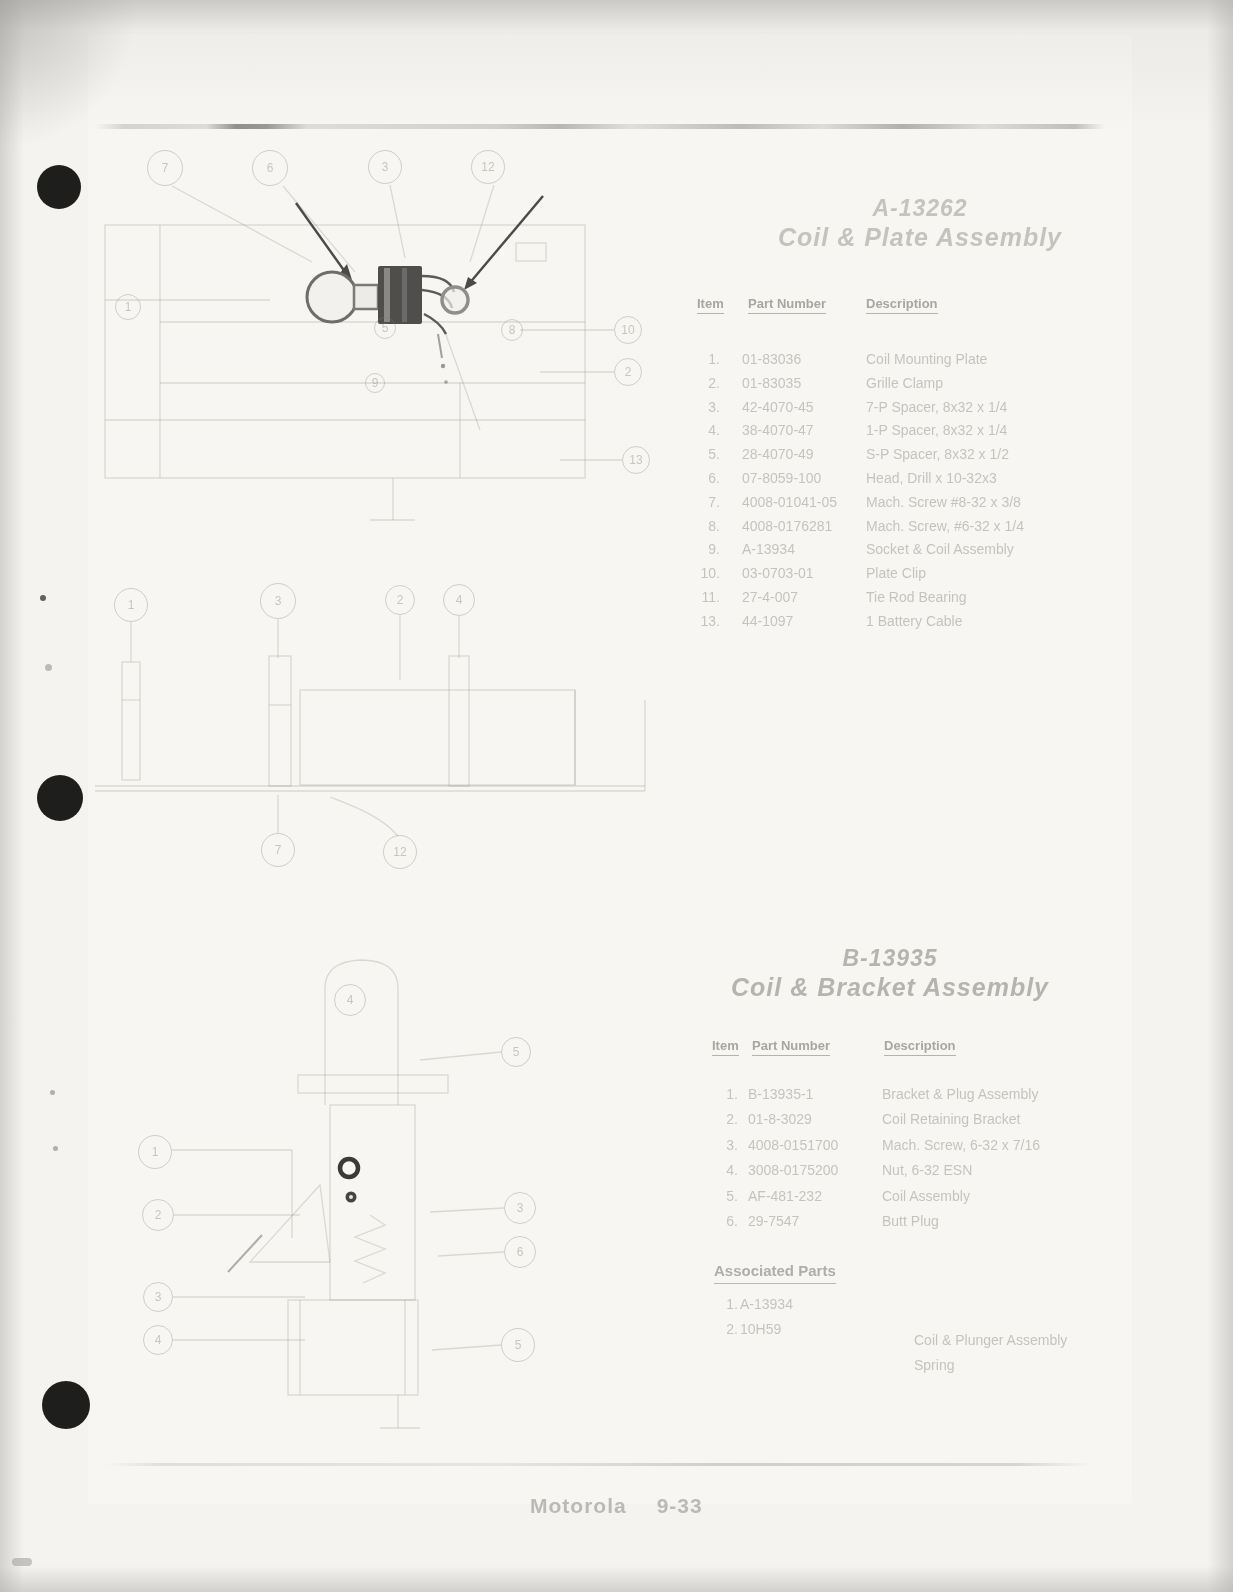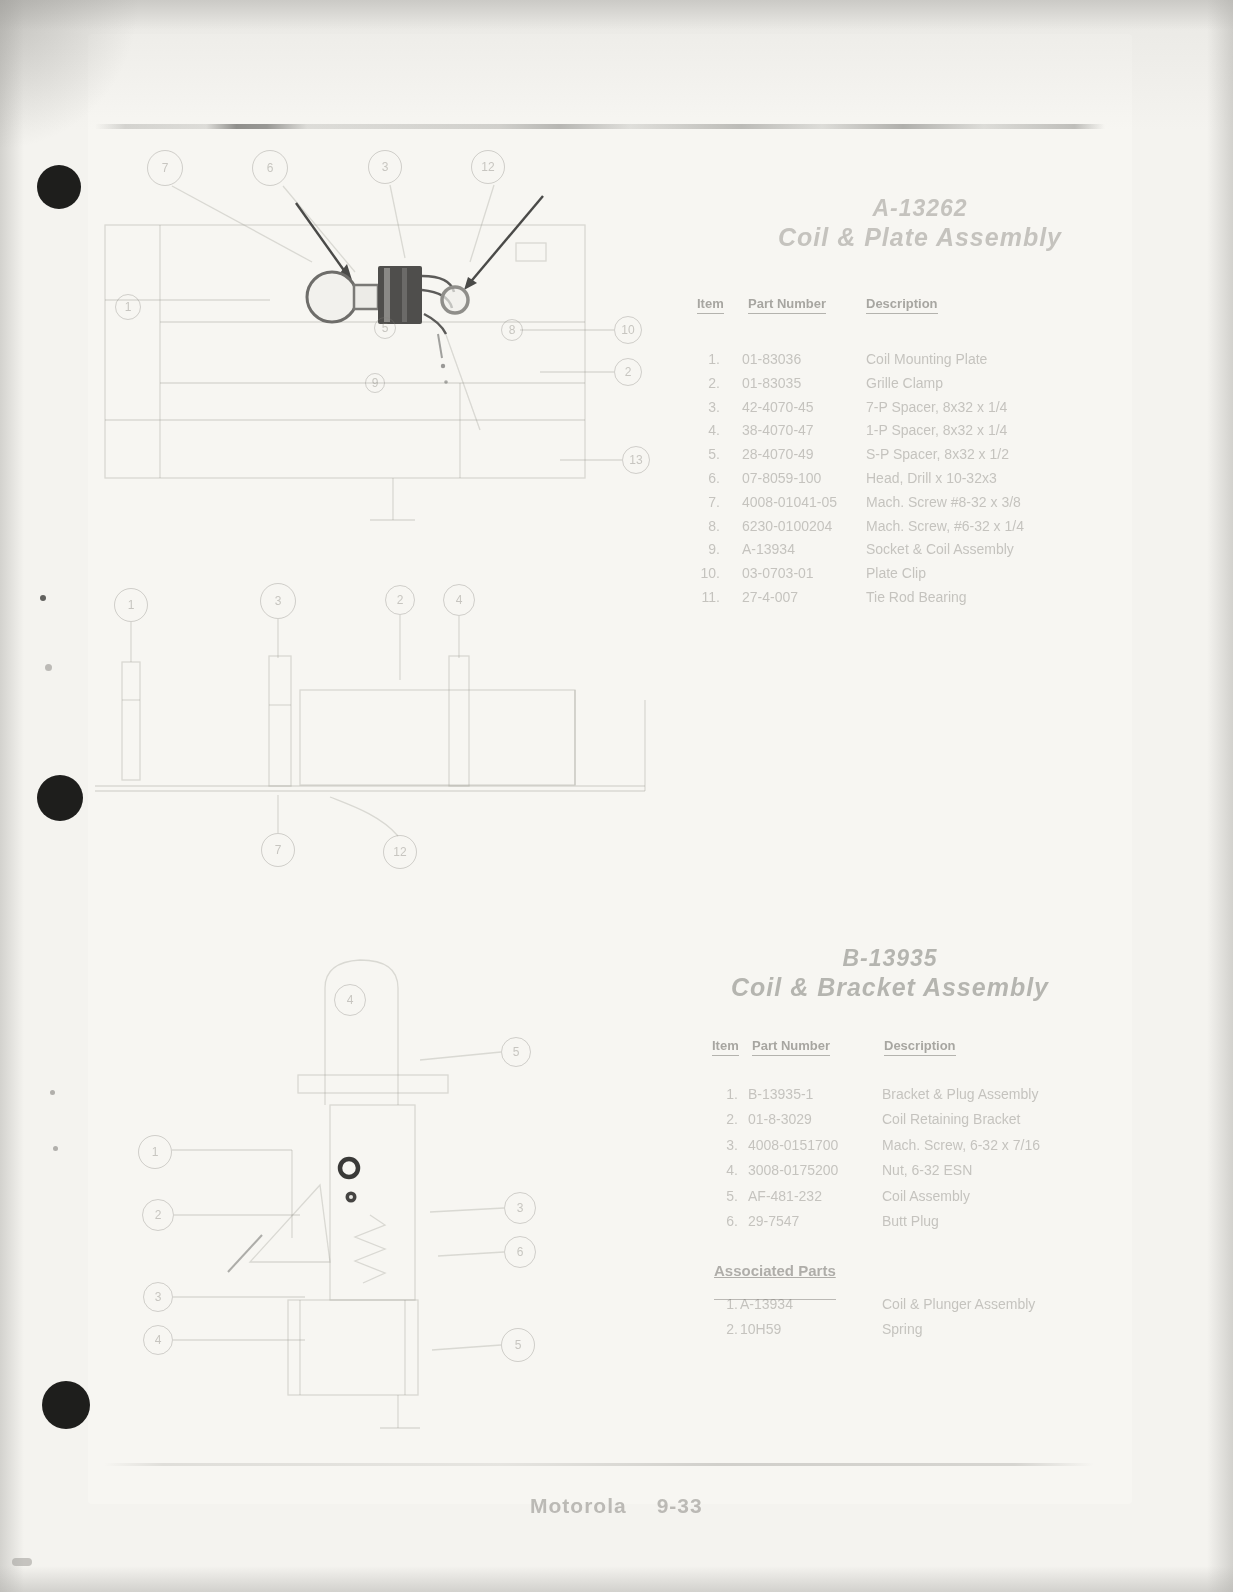--- a/index.html
+++ b/index.html
@@ -57,24 +57,24 @@
   .rows{position:absolute;}
   .prow{position:relative; font-size:14px;}
   .prow .c-item{position:absolute; left:0; width:26px; text-align:right;}
   .prow .c-part{position:absolute;}
   .prow .c-desc{position:absolute;}
   .rows-a .prow{height:23.8px; line-height:23.8px;}
   .rows-a .c-part{left:48px;} .rows-a .c-desc{left:172px;}
   .rows-b .prow{height:25.4px; line-height:25.4px;}
   .rows-b .c-part{left:36px;} .rows-b .c-desc{left:170px;}
   .rows-assoc .prow{height:25px; line-height:25px;}
-  .rows-assoc .c-part{left:28px;} .rows-assoc .c-desc{left:170px;}
+  .rows-assoc .c-part{left:28px;} .rows-assoc .c-desc{left:202px;margin-top:36px;}
 
   .assoc-head{font-size:15px; font-weight:bold; color:rgba(90,88,82,.46);}
-  .assoc-head span{border-bottom:1.5px solid rgba(90,88,82,.38); padding-bottom:20px;text-decoration:underline;}
+  .assoc-head span{border-bottom:1.5px solid rgba(90,88,82,.38); padding-bottom:4px;}
 
   .footer-line{display:flex; gap:30px; font-size:21px; font-weight:bold; color:rgba(108,106,100,.42); letter-spacing:1px;}
 
   
   .callout{
     position:absolute; border:1.4px solid rgba(132,130,122,.34); border-radius:50%;
     display:flex; align-items:center; justify-content:center;
     font-size:12px; color:rgba(120,118,110,.38); filter:blur(.4px);
     box-sizing:border-box;
   }
@@ -272,37 +272,42 @@
         <span class="c-part">07-8059-100</span>
         <span class="c-desc">Head, Drill x 10-32x3</span>
       </div>
       <div class="prow">
         <span class="c-item">7.</span>
         <span class="c-part">4008-01041-05</span>
         <span class="c-desc">Mach. Screw #8-32 x 3/8</span>
       </div>
       <div class="prow">
         <span class="c-item">8.</span>
-        <span class="c-part">6230-0100204</span>
+        <span class="c-part">4008-0176281</span>
         <span class="c-desc">Mach. Screw, #6-32 x 1/4</span>
       </div>
       <div class="prow">
         <span class="c-item">9.</span>
         <span class="c-part">A-13934</span>
         <span class="c-desc">Socket &amp; Coil Assembly</span>
       </div>
       <div class="prow">
         <span class="c-item">10.</span>
         <span class="c-part">03-0703-01</span>
         <span class="c-desc">Plate Clip</span>
       </div>
       <div class="prow">
         <span class="c-item">11.</span>
         <span class="c-part">27-4-007</span>
         <span class="c-desc">Tie Rod Bearing</span>
+      </div>
+      <div class="prow">
+        <span class="c-item">13.</span>
+        <span class="c-part">44-1097</span>
+        <span class="c-desc">1 Battery Cable</span>
       </div>
     </div>
 
   <div class="faded title-block t-b" style="left:710px;top:944px;width:360px;">
     <div class="title-code">B-13935</div>
     <div class="title-name">Coil &amp; Bracket Assembly</div>
   </div>
 
   <div class="faded tbl-head" style="left:712px;top:1038px;width:400px;height:22px;">
     <span class="hd-item" style="left:0;">Item</span>

